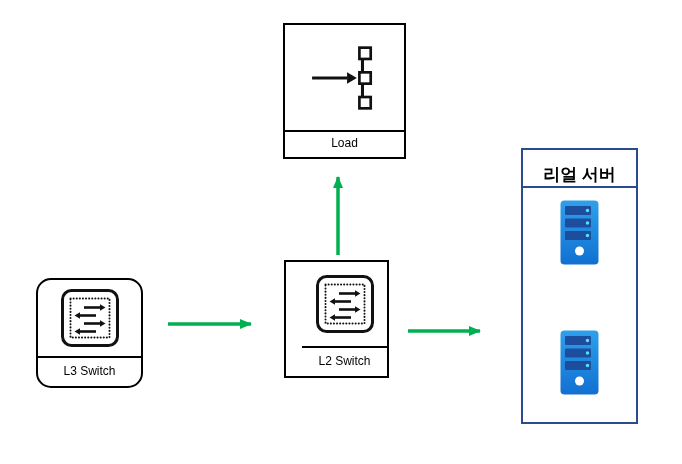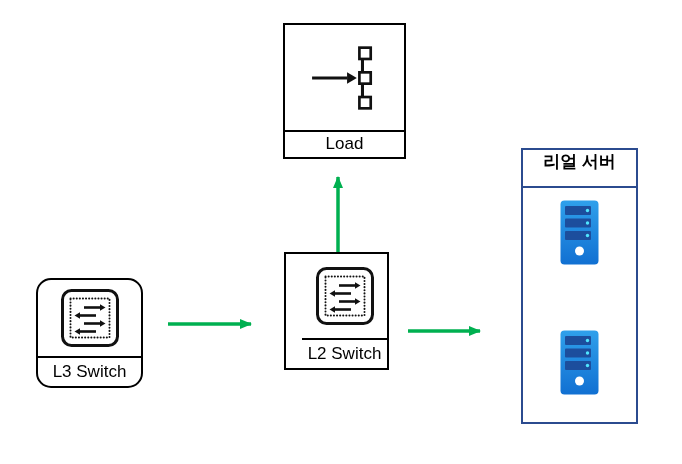--- a/index.html
+++ b/index.html
@@ -8,35 +8,35 @@
     font-family:"Liberation Sans","DejaVu Sans",sans-serif;color:#000;
   }
   .arrows{position:absolute;left:0;top:0;width:682px;height:464px;}
   .arrows line{stroke:#00B050;stroke-width:3.5;}
   .node{
     position:absolute;background:#fff;border:2px solid #000;
     display:flex;flex-direction:column;box-sizing:border-box;
   }
   .icon-area{flex:1;display:flex;align-items:center;justify-content:center;}
   .label-area{
-    border-top:2px solid #000;text-align:center;font-size:17px;line-height:19px;
+    border-top:2px solid #000;text-align:center;font-size:12px;line-height:19px;
     display:flex;flex-direction:column;align-items:center;justify-content:center;
     padding:2px 0 4px;
   }
   .lb-box{left:283px;top:23px;width:123px;height:136px;}
   .l3-box{left:36px;top:278px;width:107px;height:110px;border-radius:15px;}
-  .l2-box{left:284px;top:252px;width:105px;height:118px;padding-left:16px;}
+  .l2-box{left:284px;top:260px;width:105px;height:118px;padding-left:16px;}
   .l3-box .label-area,.l2-box .label-area{height:24px;padding:1px 0 3px;}
   .rs-box{
     position:absolute;left:521px;top:148px;width:117px;height:276px;
     background:#fff;border:2.5px solid #2B4B8F;box-sizing:border-box;
   }
   .rs-header{
     height:36px;border-bottom:2px solid #2B4B8F;display:flex;
-    align-items:flex-start;justify-content:center;font-size:17px;font-weight:bold;
+    align-items:flex-end;justify-content:center;font-size:17px;font-weight:bold;
   }
   .server{position:absolute;left:37px;width:39px;height:65px;}
   .server-1{top:50px;}
   .server-2{top:180px;}
 </style>
 </head>
 <body>
 
 <div class="canvas">
 

